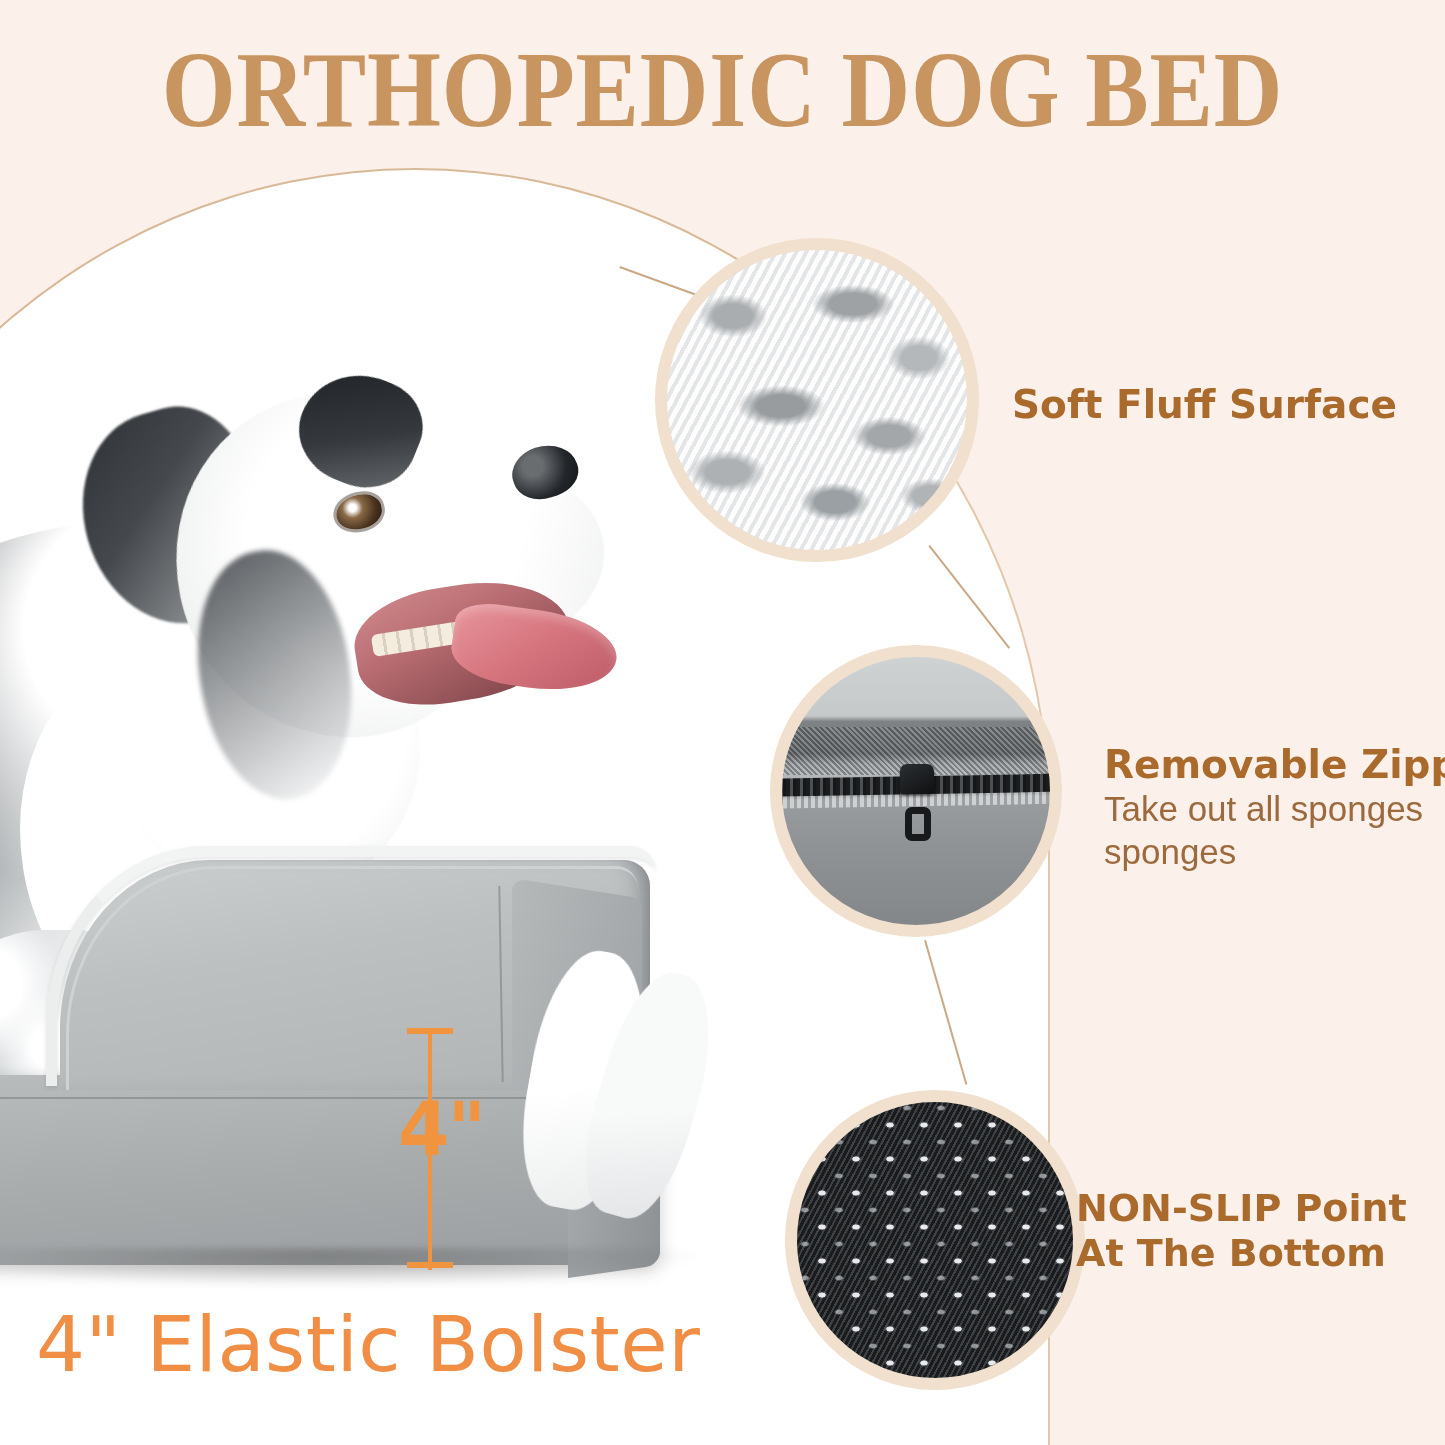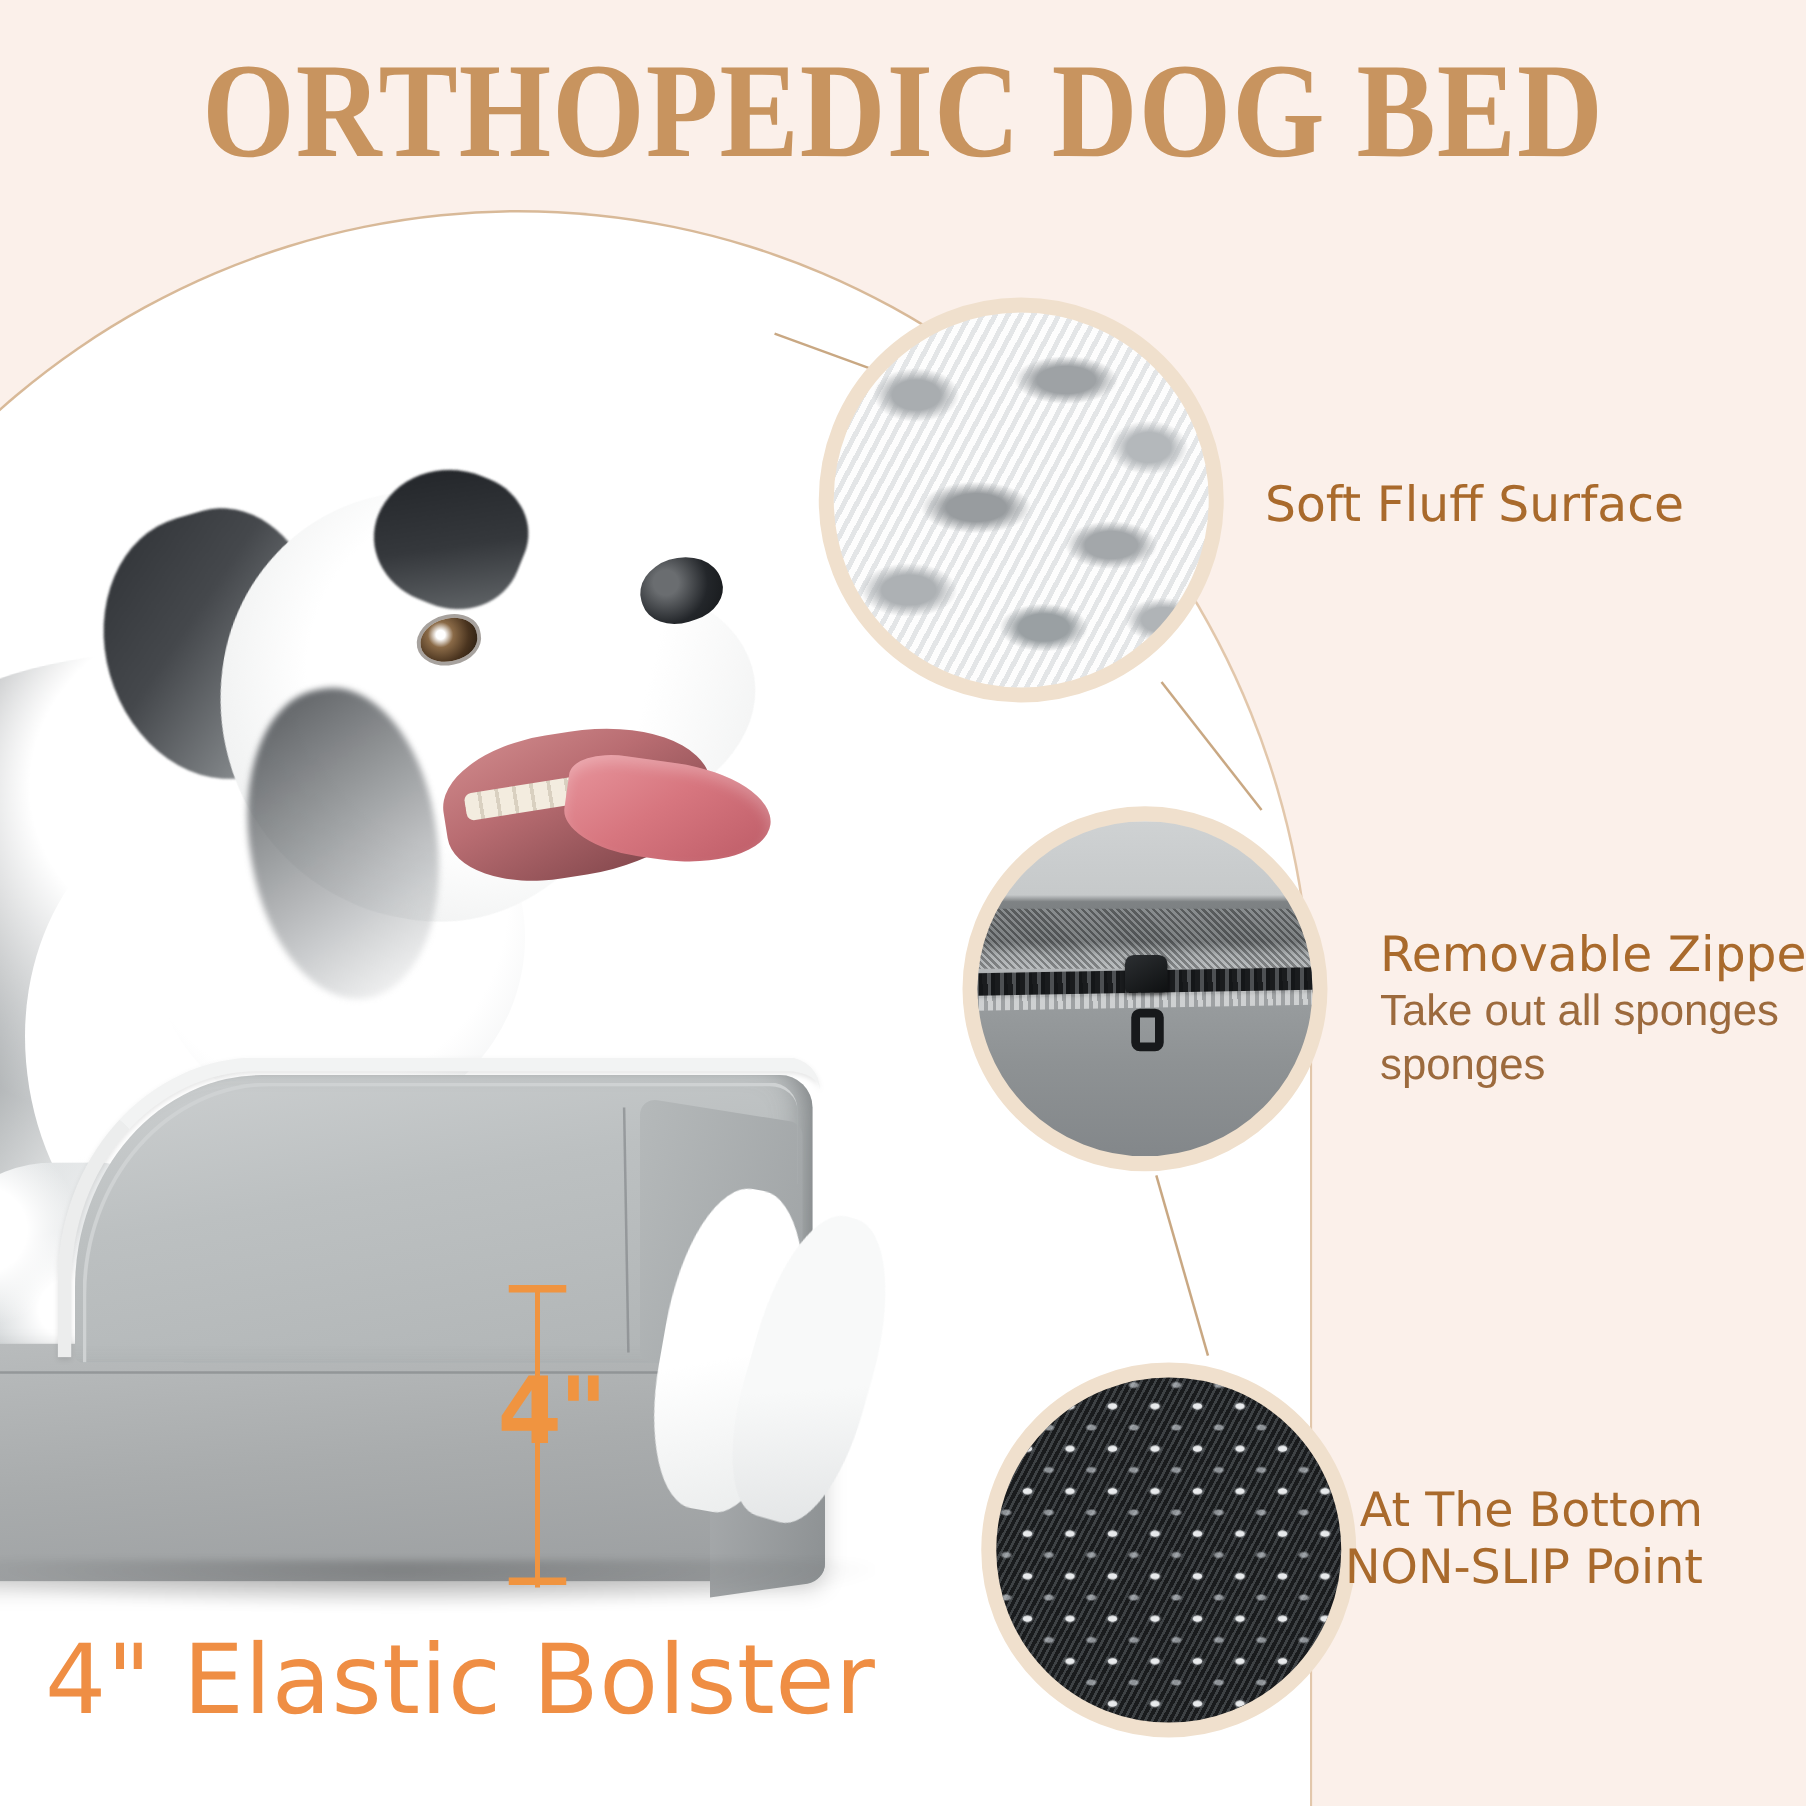--- a/index.html
+++ b/index.html
@@ -435,26 +435,25 @@
     background-position: 25px 23px;
   }
 
   
   .connector { position: absolute; background: #c9a883; height: 1.5px; transform-origin: 0 0; z-index: 15; }
 
   
   .label-block { position: absolute; z-index: 25; }
   .label-title {
     font-family: "DejaVu Sans", sans-serif;
-    font-weight: normal;
+    font-weight: bold;
     color: #a96a2c;
     font-size: 39px;
     line-height: 1.18;
     white-space: nowrap;
-    text-align: right;
   }
   .label-sub {
     font-family: "Liberation Sans", sans-serif;
     font-weight: normal;
     color: #9c6a3d;
     font-size: 35px;
     line-height: 1.22;
     max-width: 330px;
   }
   #label-fluff   { left: 1012px; top: 382px; }
@@ -550,19 +549,19 @@
   <div class="label-block" id="label-fluff">
     <div class="label-title">Soft Fluff Surface</div>
   </div>
 
   <div class="label-block" id="label-zipper">
     <div class="label-title">Removable Zipper</div>
     <div class="label-sub">Take out all sponges sponges</div>
   </div>
 
   <div class="label-block" id="label-nonslip">
+    <div class="label-title">NON-SLIP Point</div>
     <div class="label-title">At The Bottom</div>
-    <div class="label-title">NON-SLIP Point</div>
   </div>
 
   <div class="caption-bolster">4" Elastic Bolster</div>
 
 </div>
 
 </body></html>

